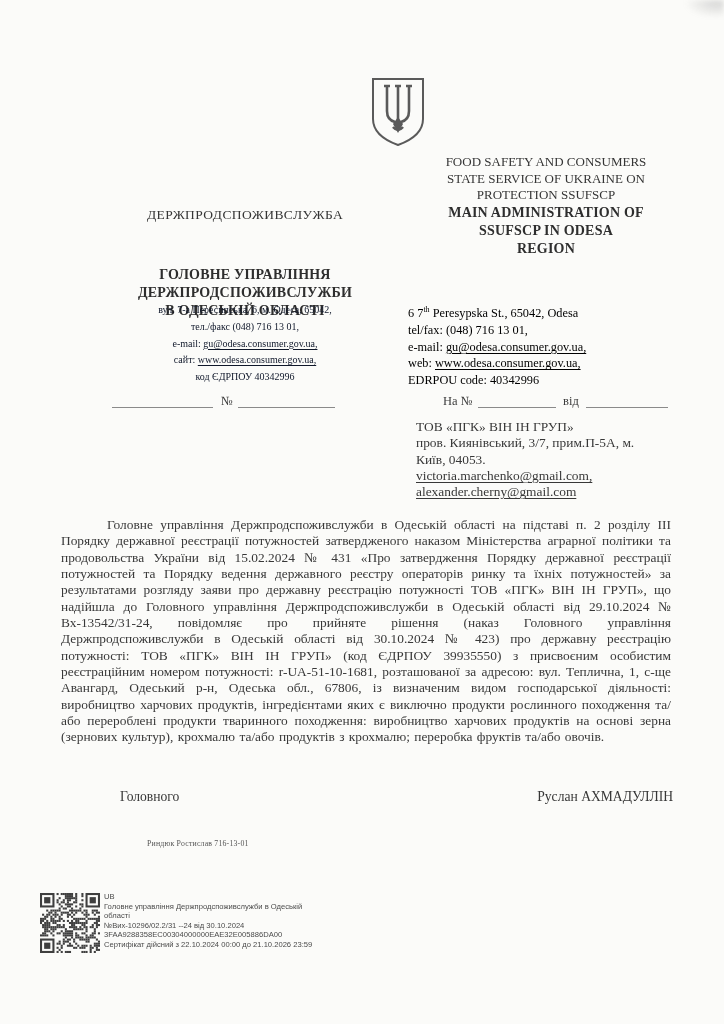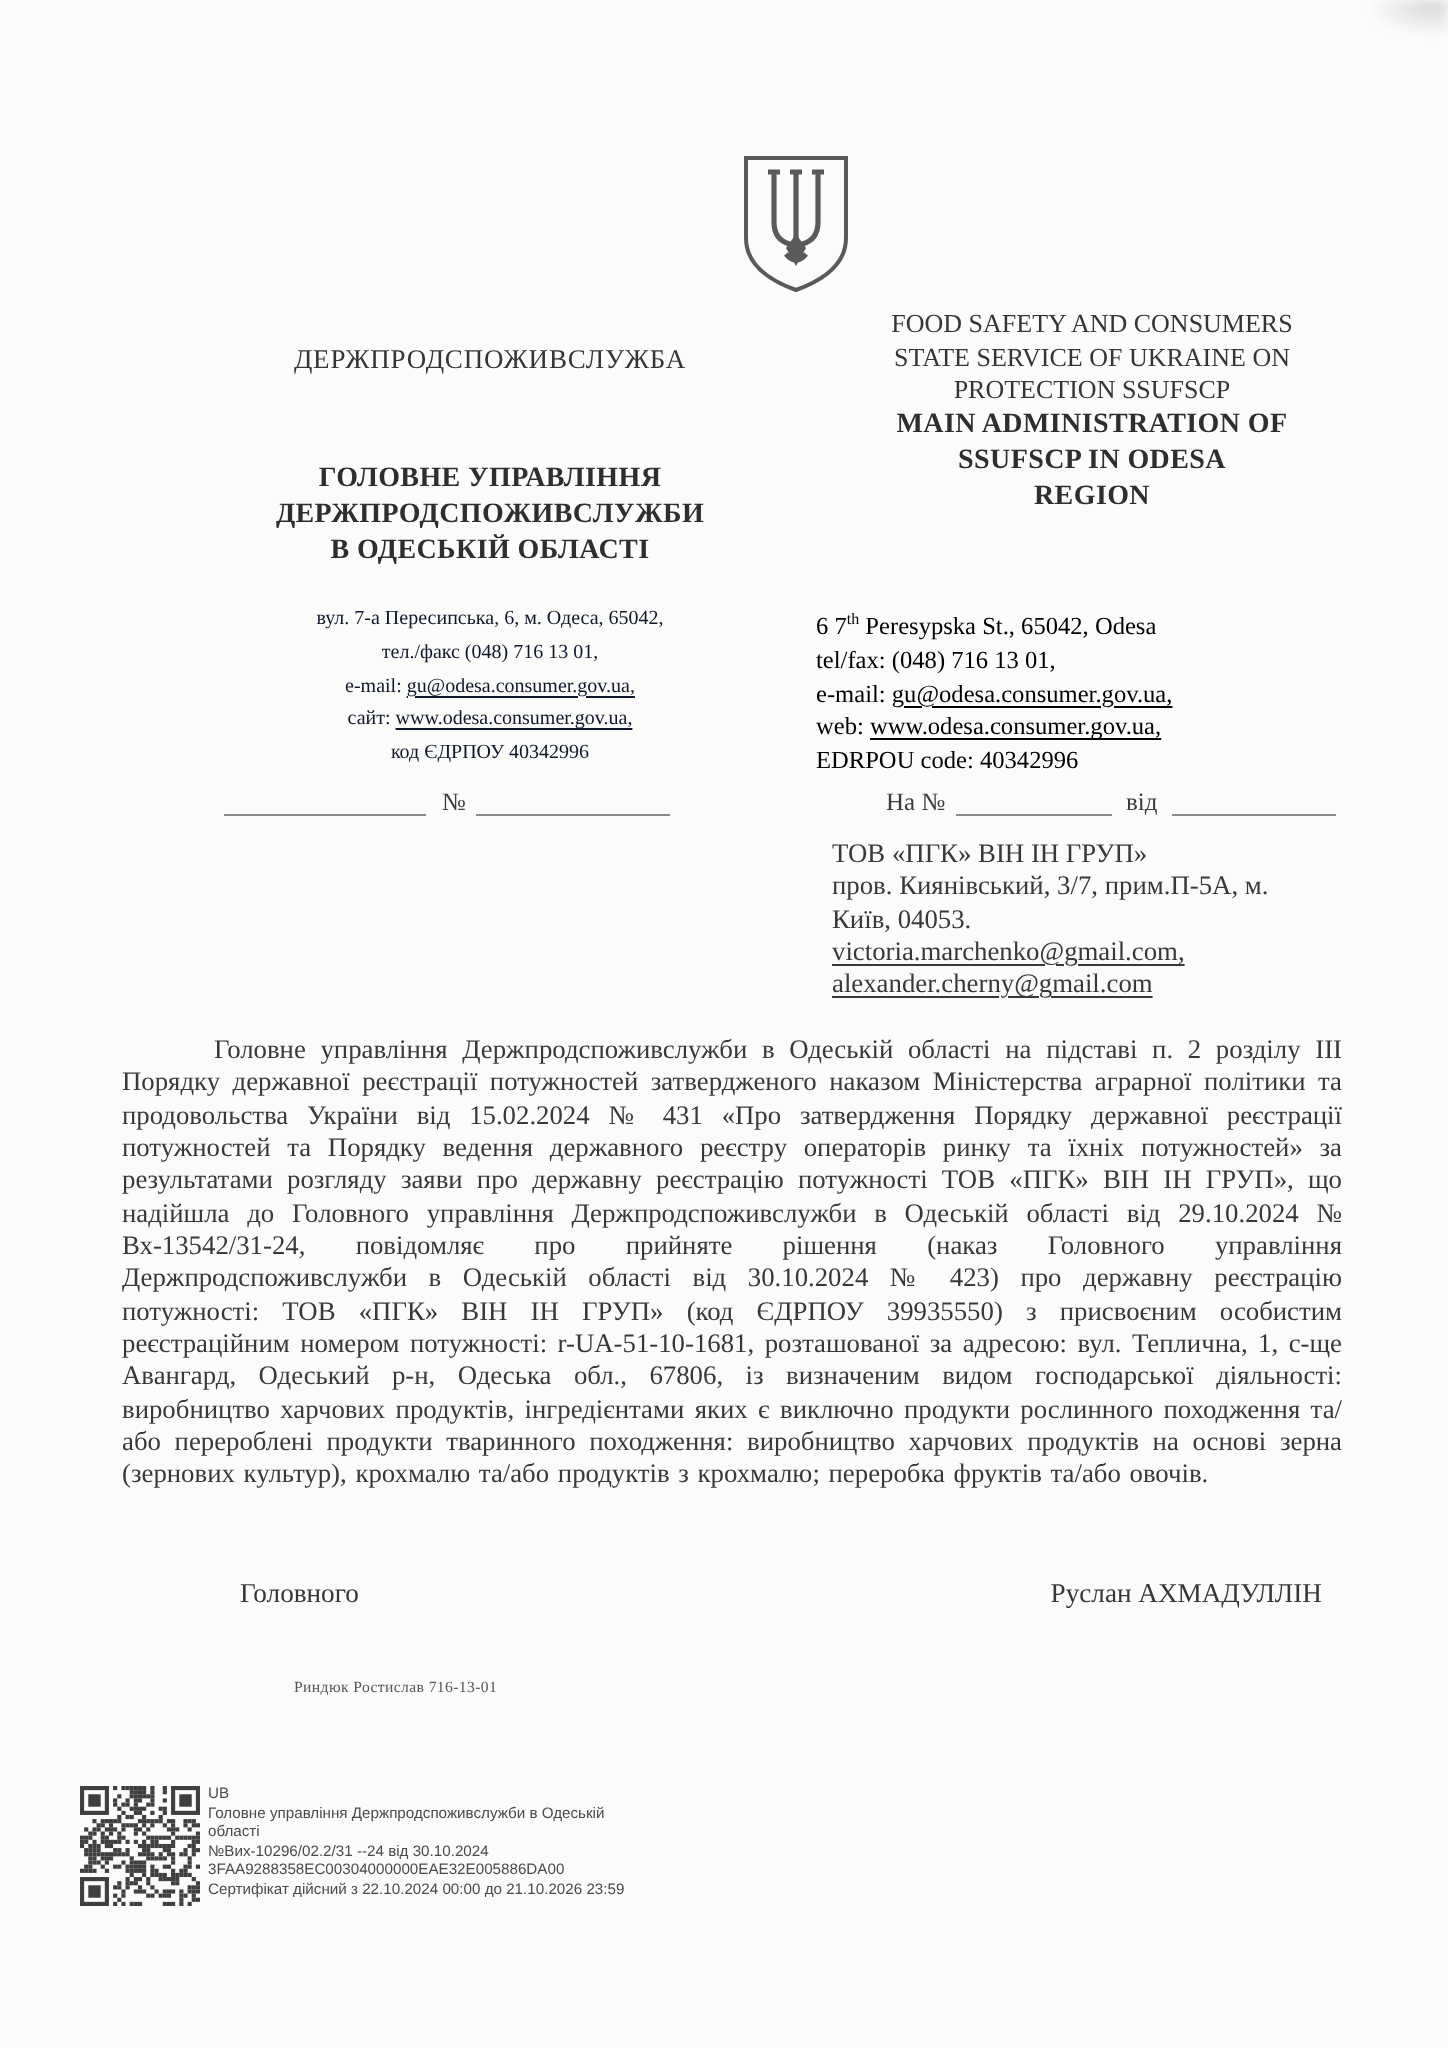--- a/index.html
+++ b/index.html
@@ -10,21 +10,21 @@
     color:#3a3a3a;
     overflow:hidden;
   }
   .page{position:absolute;inset:0;}
   .smudge{position:absolute;right:0;top:0;width:40px;height:18px;
     background:radial-gradient(ellipse at 80% 20%, rgba(120,120,120,.25), rgba(120,120,120,0) 70%);
     filter:blur(2px);}
   .emblem{position:absolute;left:366px;top:77px;}
   .org-left{position:absolute;left:80px;top:172px;width:330px;text-align:center;}
   .org-right{position:absolute;left:408px;top:154px;width:276px;text-align:center;}
-  .svc{font-size:13.5px;letter-spacing:.4px;color:#353535;}
+  .svc{font-size:13.5px;letter-spacing:.4px;color:#353535;margin-top:35px;}
   .svc-en{font-size:13px;line-height:16.5px;color:#353535;}
   .adm{font-weight:bold;font-size:14px;line-height:18px;color:#2e2e2e;letter-spacing:.2px;}
   .org-left .adm{margin-top:43px;}
   .org-right .adm{}
   .addr-left{position:absolute;left:80px;top:302px;width:330px;text-align:center;
     font-size:10px;line-height:16.8px;color:#0f172a;}
   .addr-right{position:absolute;left:408px;top:302px;width:276px;text-align:left;
     font-size:12.3px;line-height:16.8px;color:#000000;}
   .ul{text-decoration:underline;text-underline-offset:2px;}
   sup{font-size:8px;}
@@ -40,21 +40,21 @@
   .u4{left:586px;width:82px;}
   .recipient{position:absolute;left:416px;top:419px;width:262px;
     font-size:13.4px;line-height:16.3px;color:#383838;}
   .recipient .name{}
   .recipient .mail{text-decoration:underline;text-underline-offset:2px;}
   .body-par{position:absolute;left:61px;top:517px;width:610px;
     font-size:13.4px;line-height:16.35px;color:#383838;
     text-align:justify;text-indent:46px;word-spacing:1px;}
   .sig-row{position:absolute;left:0;top:789px;width:724px;font-size:13.6px;color:#373737;}
   .sig-pos{position:absolute;left:120px;}
-  .sig-name{position:absolute;right:63px;text-align:center;}
+  .sig-name{position:absolute;right:51px;text-align:center;}
   .executor{position:absolute;left:119px;top:839px;font-size:7.8px;color:#555;
     font-family:"Liberation Serif", serif;letter-spacing:.2px;padding-left:28px;}
   .stamp{position:absolute;left:40px;top:891px;width:600px;}
   .qr{position:absolute;left:0;top:2px;}
   .stamp-text{position:absolute;left:64px;top:1px;width:420px;
     font-family:"Liberation Sans", sans-serif;font-size:7.6px;line-height:9.6px;color:#4a4a4a;}
 </style>
 </head>
 <body>
 

